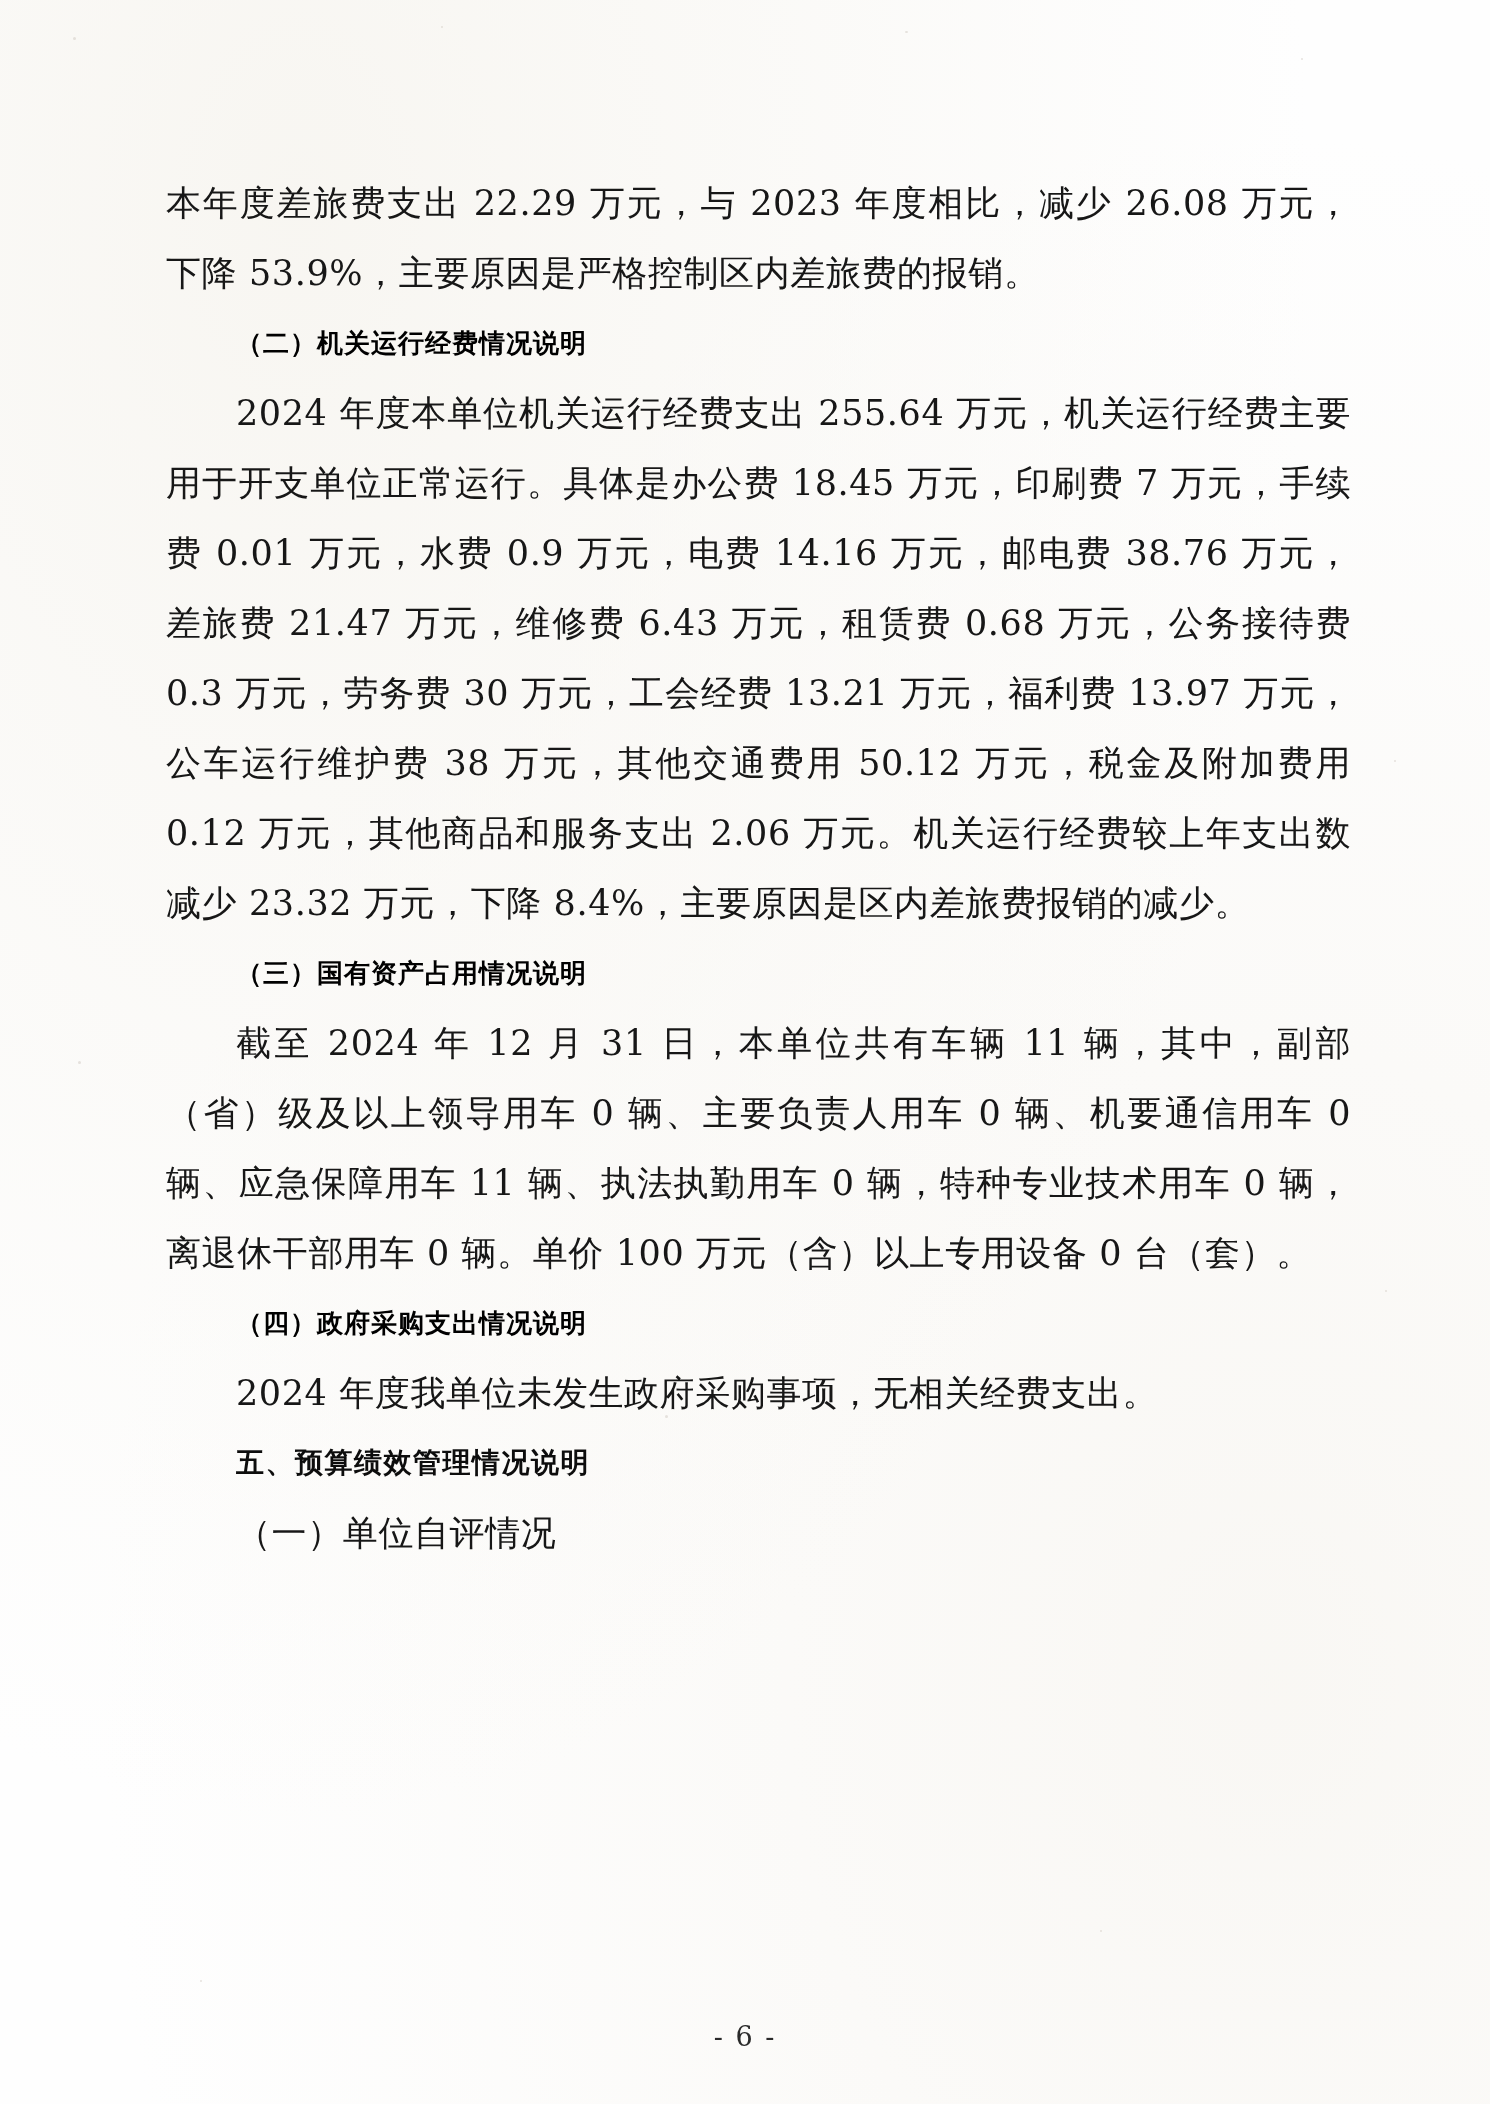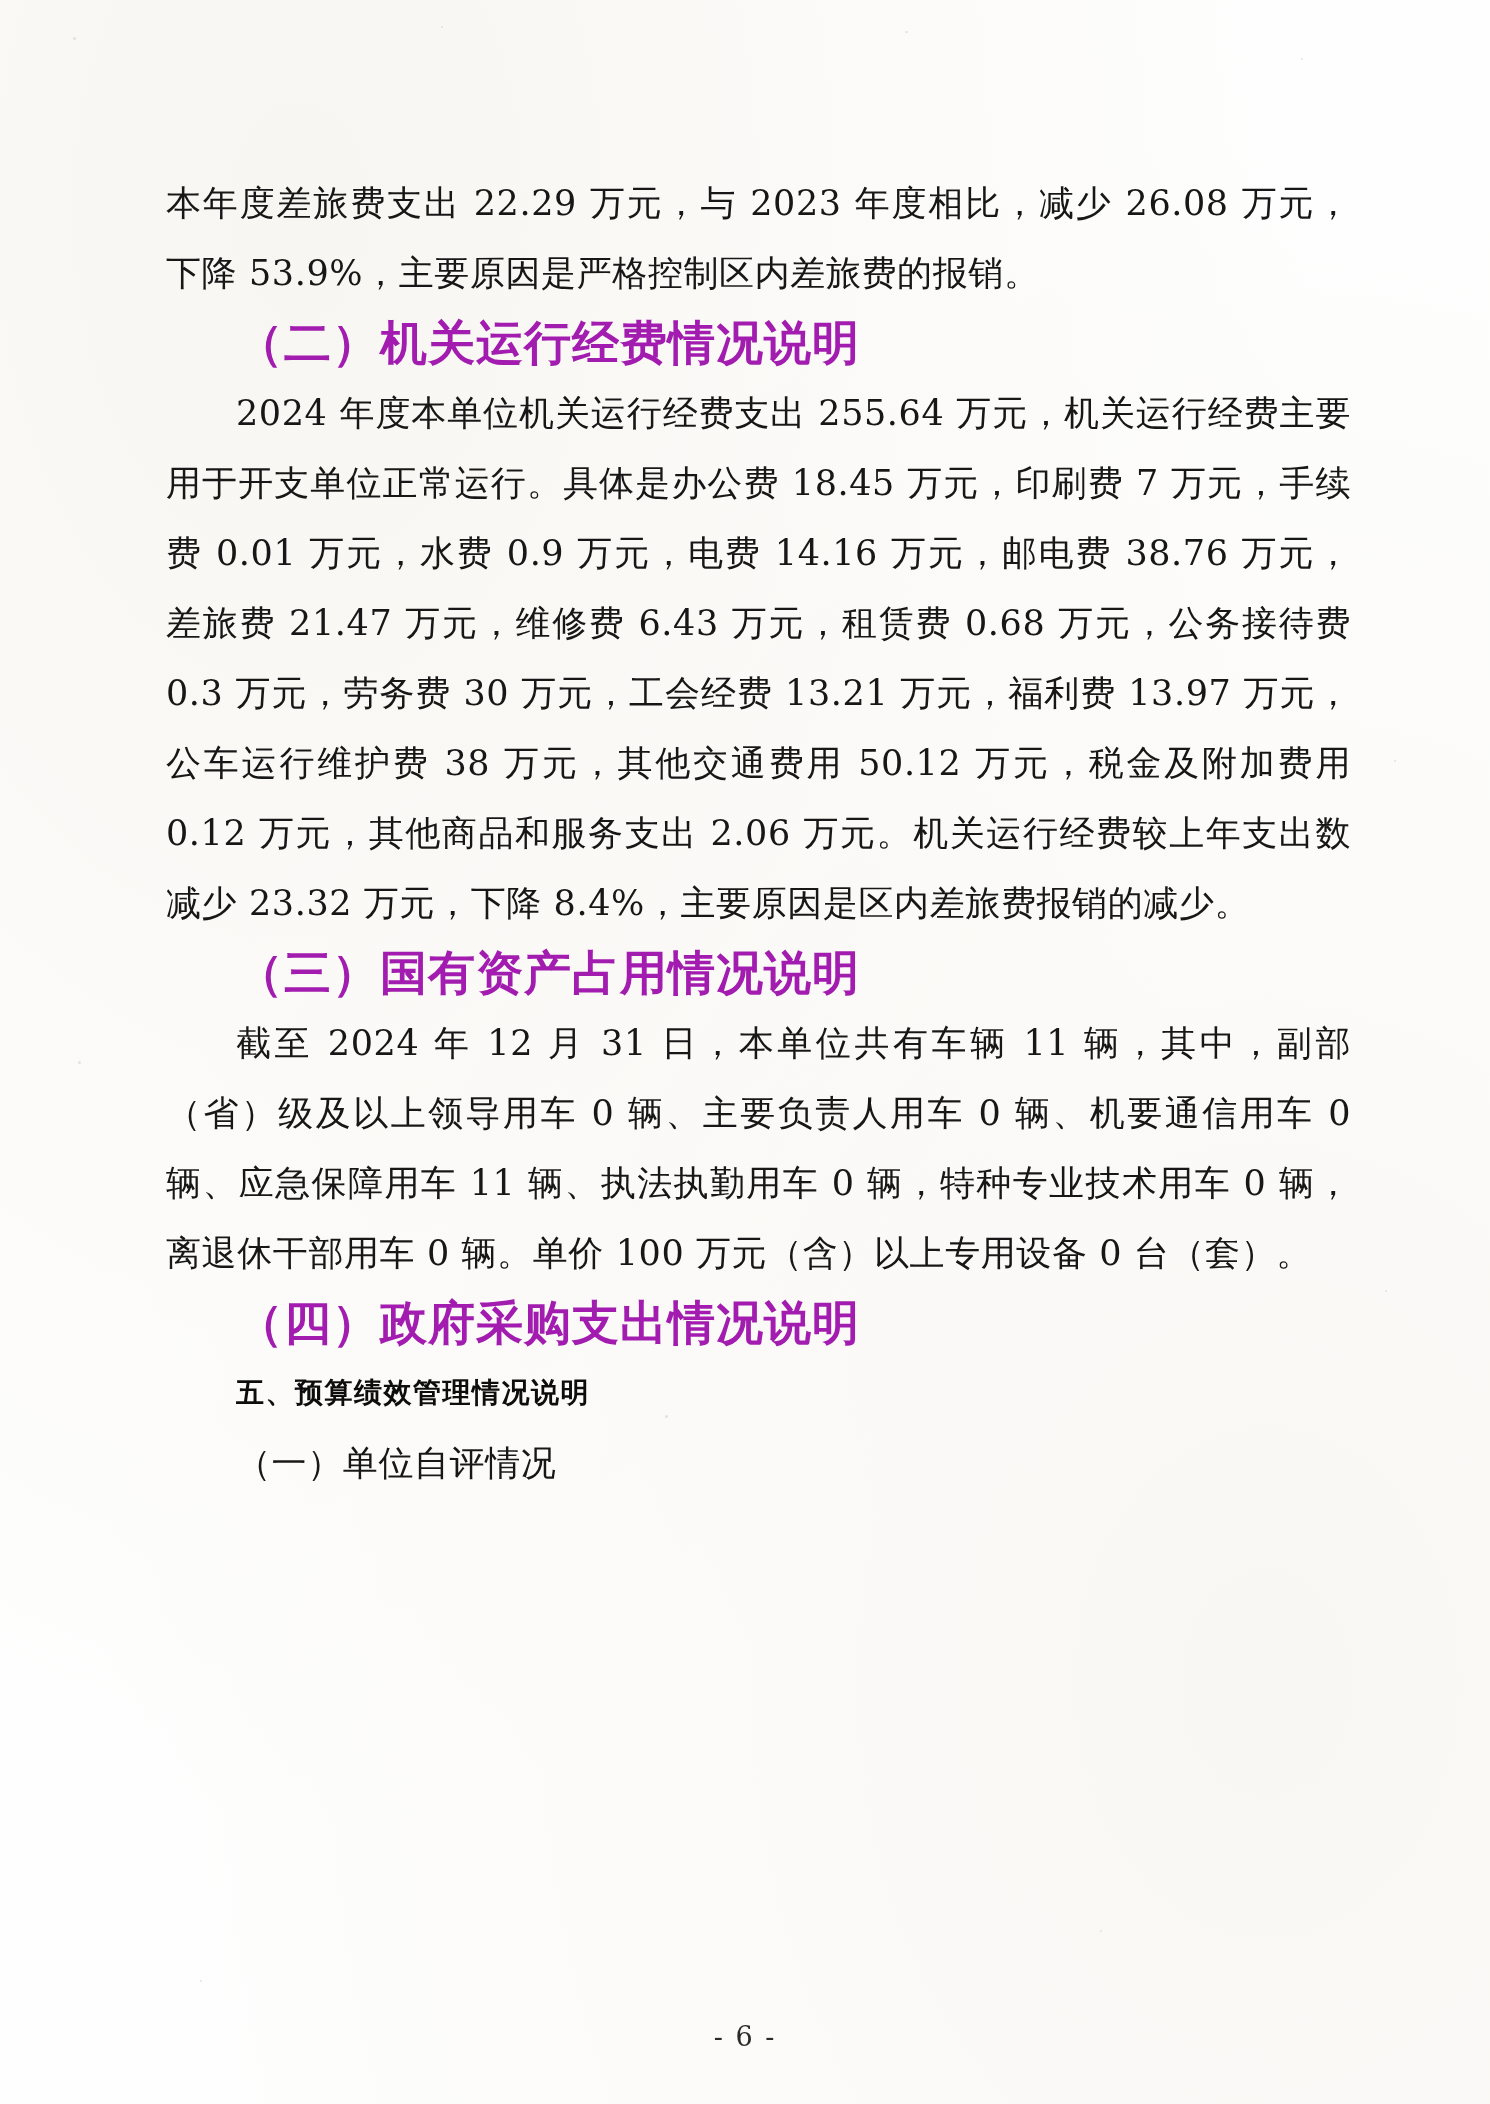--- a/index.html
+++ b/index.html
@@ -51,25 +51,25 @@
     line-height: 70px;
     letter-spacing: 0.6px;
     text-align: justify;
     text-justify: inter-ideograph;
     color: #171717;
   }
   .indent {
     text-indent: 70px;
   }
   .heading {
-    font-size: 47px;
+    font-size: 26px;
     line-height: 70px;
     font-weight: bold;
     text-indent: 70px;
-    color: #a21caf;
+    color: #000000;
     font-family: "DejaVu Sans", "Liberation Sans", sans-serif;
     letter-spacing: 1px;
   }
   .heading-main {
     font-size: 28px;
     line-height: 70px;
     font-weight: bold;
     text-indent: 70px;
     color: #0d0d0d;
     font-family: "DejaVu Sans", "Liberation Sans", sans-serif;
@@ -112,20 +112,21 @@
   <h3 class="heading">（二）机关运行经费情况说明</h3>
 
   <p class="body-text indent">2024 年度本单位机关运行经费支出 255.64 万元，机关运行经费主要用于开支单位正常运行。具体是办公费 18.45 万元，印刷费 7 万元，手续费 0.01 万元，水费 0.9 万元，电费 14.16 万元，邮电费 38.76 万元，差旅费 21.47 万元，维修费 6.43 万元，租赁费 0.68 万元，公务接待费 0.3 万元，劳务费 30 万元，工会经费 13.21 万元，福利费 13.97 万元，公车运行维护费 38 万元，其他交通费用 50.12 万元，税金及附加费用 0.12 万元，其他商品和服务支出 2.06 万元。机关运行经费较上年支出数减少 23.32 万元，下降 8.4%，主要原因是区内差旅费报销的减少。</p>
 
   <h3 class="heading">（三）国有资产占用情况说明</h3>
 
   <p class="body-text indent">截至 2024 年 12 月 31 日，本单位共有车辆 11 辆，其中，副部（省）级及以上领导用车 0 辆、主要负责人用车 0 辆、机要通信用车 0 辆、应急保障用车 11 辆、执法执勤用车 0 辆，特种专业技术用车 0 辆，离退休干部用车 0 辆。单价 100 万元（含）以上专用设备 0 台（套）。</p>
 
   <h3 class="heading">（四）政府采购支出情况说明</h3>
 
+  <p class="body-text indent">2024 年度我单位未发生政府采购事项，无相关经费支出。</p>
 
   <h2 class="heading-main">五、预算绩效管理情况说明</h2>
 
   <p class="body-text indent">（一）单位自评情况</p>
 
 </div>
 
 <div class="page-number">- 6 -</div>
 
 </body></html>

